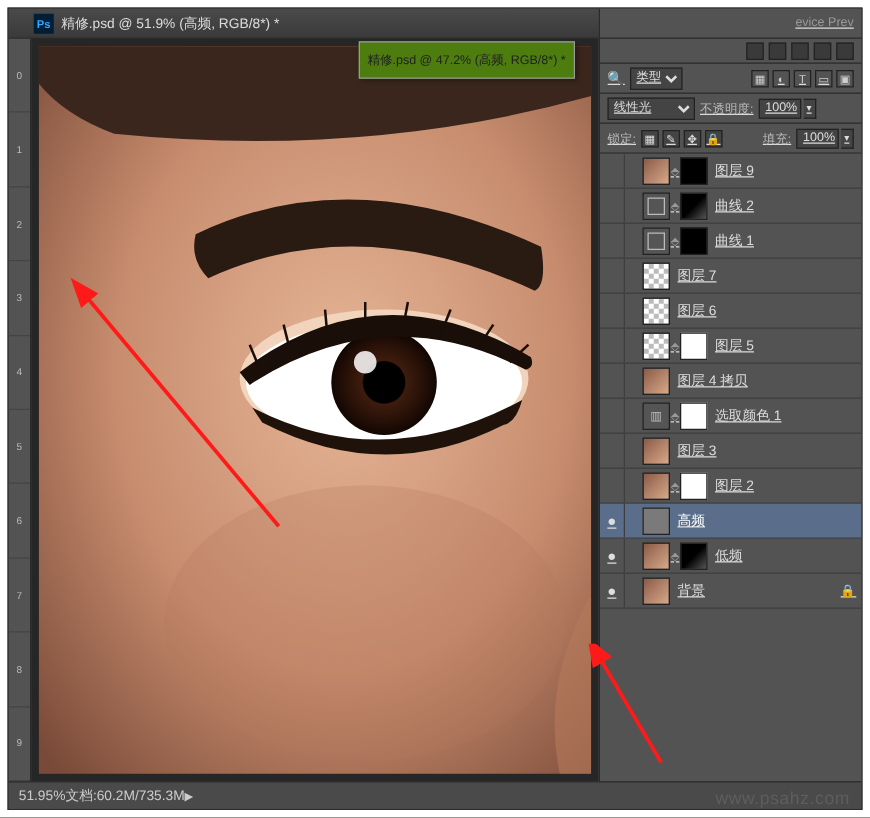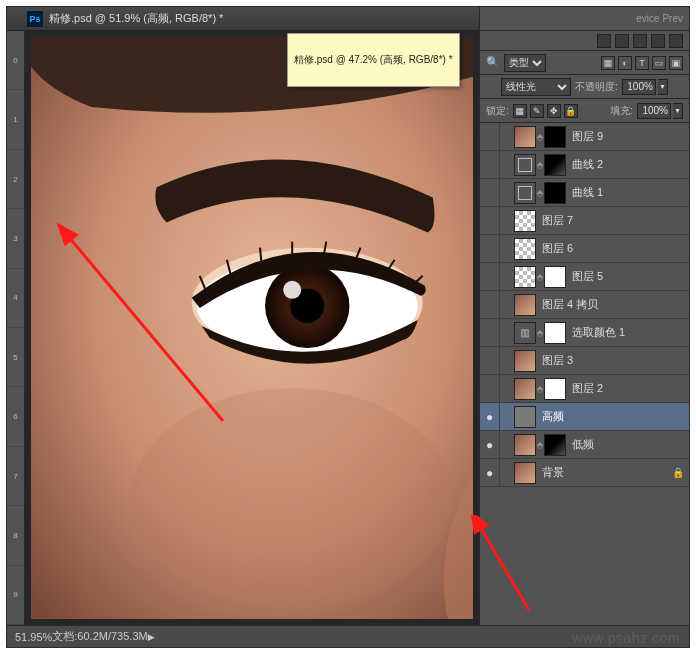--- a/index.html
+++ b/index.html
@@ -6,48 +6,48 @@
 body { background: #fff; width: 696px; height: 654px; overflow: hidden; position: relative; }
 
 .app { position: absolute; left: 6px; top: 6px; width: 684px; height: 642px; background: #535353; border: 1px solid #2a2a2a; }
 
 .titlebar { height: 24px; background: linear-gradient(#4a4a4a,#3a3a3a); display: flex; align-items: center; padding: 0 20px; color: #ddd; font-size: 11px; border-bottom: 1px solid #222; }
 .ps-icon { width: 16px; height: 16px; background: #001e36; color: #31a8ff; display: flex; align-items: center; justify-content: center; font-size: 9px; font-weight: bold; margin-right: 6px; }
 .titlebar .tabgap { flex: 1; }
 .winbtns { display: flex; gap: 2px; }
 .winbtn { width: 22px; height: 16px; background: #3a3a3a; border: 1px solid #222; display: flex; align-items: center; justify-content: center; color: #ddd; font-size: 10px; cursor: pointer; }
 
-.secondtab { position: absolute; left: 280px; top: 26px; background: #fef9c3; color: #222; font-size: 10px; padding: 19px 6px; border: 1px solid #999; box-shadow: 2px 2px 4px rgba(0,0,0,.3); z-index: 5; }
+.secondtab { position: absolute; left: 280px; top: 26px; background: #4d7c0f; color: #222; font-size: 10px; padding: 7px 6px; border: 1px solid #999; box-shadow: 2px 2px 4px rgba(0,0,0,.3); z-index: 5; }
 
 .workarea { position: absolute; left: 0; top: 24px; bottom: 22px; right: 210px; background: #262626; display: flex; }
 .ruler-v { width: 18px; background: #535353; border-right: 1px solid #2a2a2a; display: flex; flex-direction: column; color: #bbb; font-size: 8px; }
 .ruler-v div { flex: 1; display: flex; align-items: center; justify-content: center; border-bottom: 1px solid #444; }
 .canvaswrap { flex: 1; position: relative; padding: 6px; overflow: hidden; }
 .canvas { width: 100%; height: 100%; background: #3a2a22; position: relative; }
 .canvas svg { width: 100%; height: 100%; display: block; }
 .arrow { position: absolute; left: 28px; top: 190px; width: 180px; height: 210px; pointer-events: none; }
 
-.right { position: absolute; right: 0; top: 0; bottom: 22px; width: 210px; background: #535353; border-left: 1px solid #2a2a2a; color: #ddd; font-size: 11px; display: flex; flex-direction: column; }
+.right { position: absolute; right: 0; top: 0; bottom: 22px; width: 210px; background: #535353; border-left: 1px solid #2a2a2a; color: #ddd; font-size: 11px; display: flex; flex-direction: column; text-decoration: underline; }
 .right-stub { height: 24px; display: flex; align-items: center; justify-content: flex-end; padding: 0 6px; color: #999; font-size: 10px; border-bottom: 1px solid #2a2a2a; }
 .mini-icons { height: 20px; display: flex; align-items: center; gap: 4px; padding: 0 6px; border-bottom: 1px solid #2a2a2a; justify-content: flex-end; }
 .mini-icons span { width: 14px; height: 14px; background: #3a3a3a; border: 1px solid #222; display:inline-block; }
 
 .panel-tabs { height: 22px; display: flex; align-items: flex-end; border-bottom: 1px solid #2a2a2a; background: #3a3a3a; }
 .panel-tab { padding: 3px 10px; font-size: 11px; color: #ccc; background: #3a3a3a; border-right: 1px solid #2a2a2a; cursor: pointer; }
 .panel-tab.active { background: #535353; color: #fff; }
 .panel-tabs .spacer { flex:1; }
 .panel-menu { padding: 0 6px; color: #ccc; cursor: pointer; }
 
 .filter-row { height: 24px; display: flex; align-items: center; gap: 4px; padding: 0 6px; border-bottom: 1px solid #2a2a2a; }
 .filter-row .search { width: 14px; height: 14px; display:flex; align-items:center; justify-content:center; }
 .filter-row select { background: #444; color: #ddd; border: 1px solid #222; font-size: 10px; height: 18px; }
 .filter-row .ficons { display: flex; gap: 3px; margin-left: auto; }
 .filter-row .ficons span { width: 14px; height: 14px; border: 1px solid #222; display:flex; align-items:center; justify-content:center; font-size:9px; color:#ccc; }
 
-.blend-row, .lock-row { height: 24px; display: flex; align-items: center; gap: 4px; padding: 0 6px; border-bottom: 1px solid #2a2a2a; font-size: 10px; justify-content: center; }
+.blend-row, .lock-row { height: 24px; display: flex; align-items: center; gap: 4px; padding: 0 6px; border-bottom: 1px solid #2a2a2a; font-size: 10px; }
 .blend-row select { background: #444; color: #ddd; border: 1px solid #222; font-size: 10px; height: 18px; width: 70px; }
 .slot-label { color: #bbb; }
 .pct { display: flex; align-items: center; gap: 2px; }
 .pct input { width: 34px; height: 16px; background: #444; color: #ddd; border: 1px solid #222; font-size: 10px; text-align: right; padding-right: 2px; }
 .pct .drop { width: 10px; height: 16px; background: #444; border: 1px solid #222; border-left: none; display:flex; align-items:center; justify-content:center; font-size:8px; }
 .lock-row .locks { display: flex; gap: 3px; }
 .lock-row .locks span { width: 14px; height: 14px; border: 1px solid #222; background: #444; display:flex; align-items:center; justify-content:center; font-size:9px; }
 
 .layers { flex: 1; overflow-y: auto; background: #535353; }
 .layer { height: 28px; display: flex; align-items: center; border-bottom: 1px solid #3e3e3e; padding-right: 4px; }

